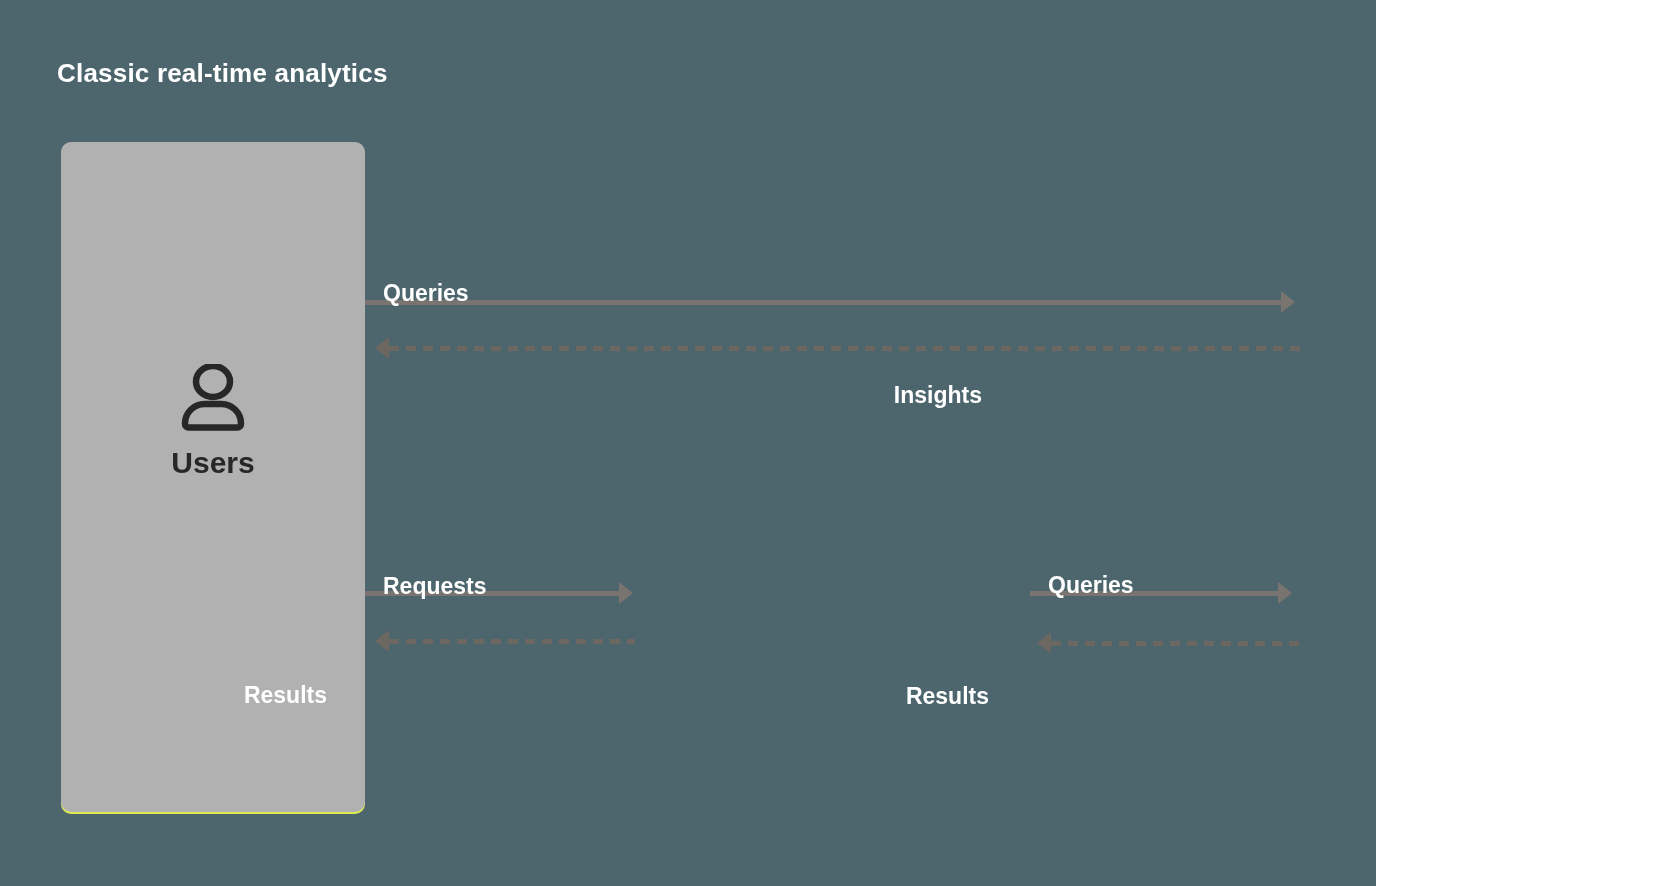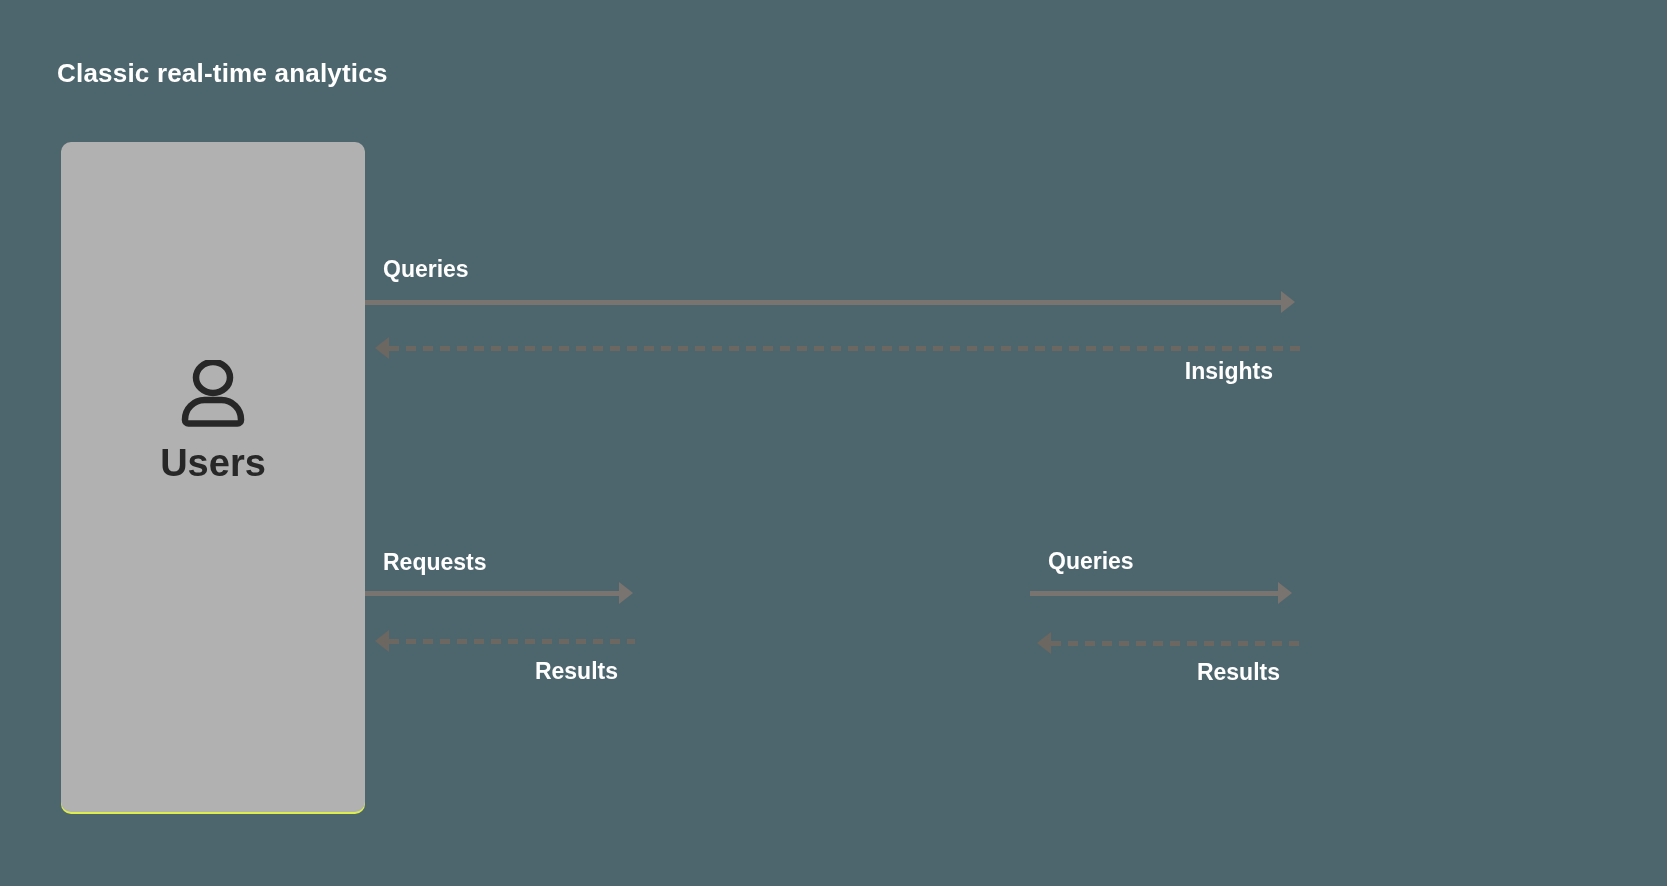--- a/index.html
+++ b/index.html
@@ -3,40 +3,40 @@
 <meta charset="utf-8">
 <style>
   :root{
     --background:#4d666d; --box_users:#b1b1b1; --box_middleware:#4a4747;
     --box_database:#f6fa49; --arrow_solid:#7a7470; --arrow_dashed:#6d6762;
     --text_light:#ffffff; --text_dark:#272727; --text_db:#1d1e20; --users_hairline:#dded4d;
   }
   *{margin:0;padding:0;box-sizing:border-box;}
   html,body{width:1667px;height:886px;}
   body{font-family:"Liberation Sans","DejaVu Sans",sans-serif;}
-  .canvas{position:relative;width:1667px;height:886px;background:var(--background);overflow:hidden;padding-left:40px;}
+  .canvas{position:relative;width:1376px;height:886px;background:var(--background);overflow:hidden;padding-left:40px;}
 
   .title{position:absolute;left:57px;top:58px;font-size:26px;font-weight:700;color:var(--text_light);letter-spacing:.2px;}
 
   .node{position:absolute;border-radius:10px;}
   .node-users{left:61px;top:142px;width:304px;height:670px;background:var(--box_users);
     box-shadow:0 2px 0 var(--users_hairline);display:flex;align-items:center;justify-content:center;}
   .users-inner{display:flex;flex-direction:column;align-items:center;transform:translateY(-55px);}
-  .users-label{margin-top:14px;font-size:38px;font-weight:700;color:var(--text_dark);}
+  .users-label{margin-top:14px;font-size:30px;font-weight:700;color:var(--text_dark);}
   .user-icon{width:72px;height:68px;display:block;}
 
   .node-middleware{left:635px;top:515px;width:395px;height:297px;background:var(--box_middleware);
     padding:26px 28px;}
   .middleware-label{font-size:24px;font-weight:700;color:var(--text_light);}
 
   .node-database{left:1300px;top:144px;width:307px;height:669px;background:var(--box_database);
     display:flex;align-items:center;justify-content:center;}
   .database-label{width:190px;text-align:center;font-size:29px;line-height:1.15;font-weight:700;color:var(--text_db);}
 
-  .alabel{position:absolute;font-size:23px;font-weight:700;color:var(--text_light);white-space:nowrap;}
+  .alabel{position:absolute;font-size:23px;font-weight:700;color:var(--text_light);white-space:nowrap;margin-top:24px;}
   .lbl-queries-top{left:383px;top:256px;}
   .lbl-insights{right:394px;top:358px;}
   .lbl-requests{left:383px;top:549px;text-align:right;}
   .lbl-results-left{right:1049px;top:658px;}
   .lbl-queries-right{left:1048px;top:548px;}
   .lbl-results-right{right:387px;top:659px;}
 
   .line{position:absolute;height:5px;}
   .line.solid{background:var(--arrow_solid);}
   .line.dashed{background:repeating-linear-gradient(90deg,var(--arrow_dashed) 0 10px,transparent 10px 17px);}

